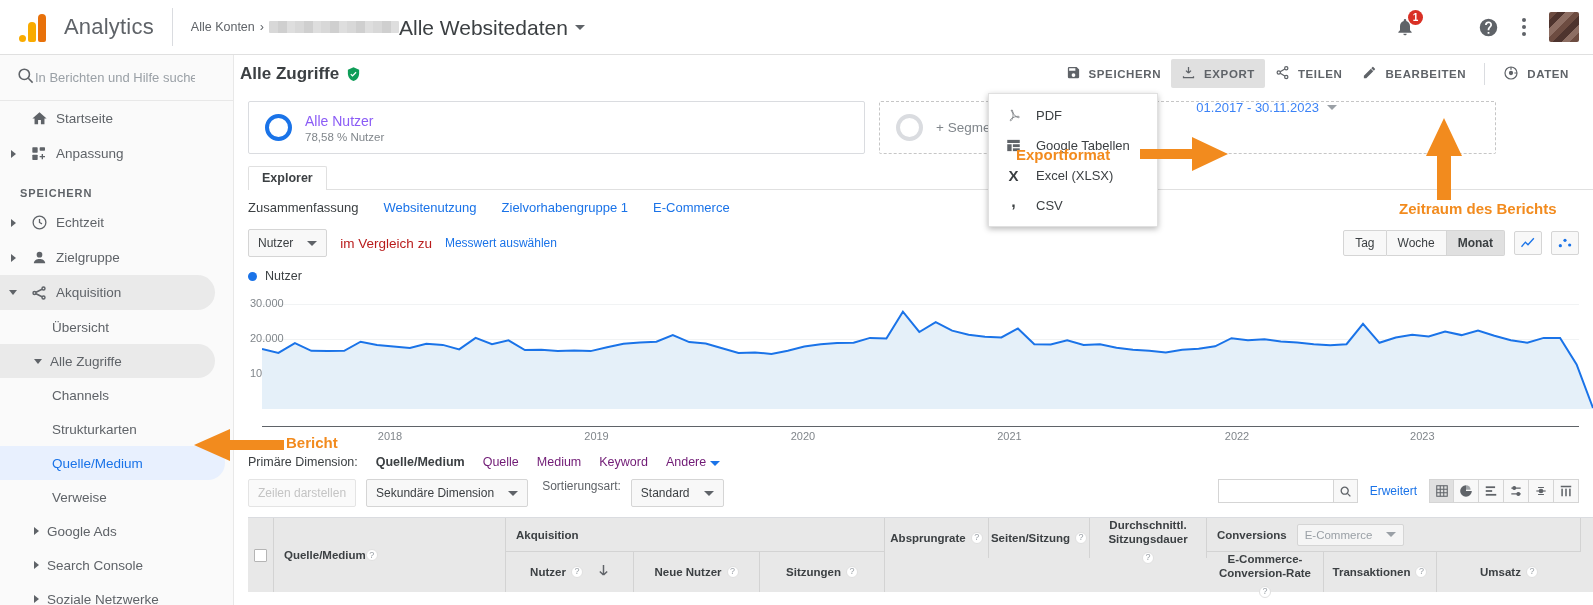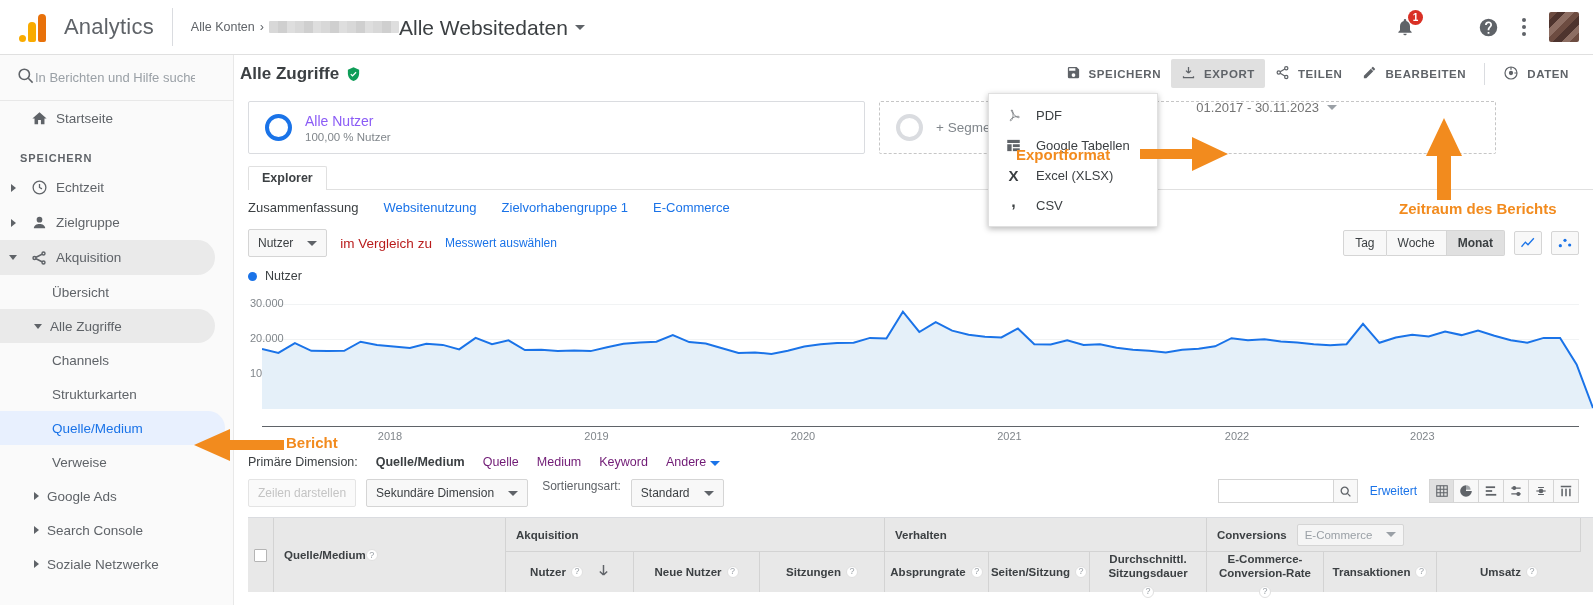--- a/index.html
+++ b/index.html
@@ -73,21 +73,21 @@
   .act.active { background: #e0e0e0; border-radius: 2px; }
   .sep { width: 1px; height: 22px; background: #dadce0; margin: 0 8px; }
 
   
   .export-menu { position: absolute; top: 93px; left: 988px; width: 170px; background: #fff;
     box-shadow: 0 2px 6px rgba(0,0,0,.28); border: 1px solid #e0e0e0; padding: 6px 0; z-index: 40; }
   .menu-item { height: 30px; display: flex; align-items: center; gap: 14px; padding: 0 14px 0 16px; font-size: 13px; color: #3c4043; cursor: pointer; }
   .mi-ico { width: 17px; display: flex; align-items: center; justify-content: center; color: #5f6368; }
 
   
-  .daterange { position: absolute; top: 100px; right: 16px; font-size: 13px; color: #737373;
+  .daterange { position: absolute; top: 100px; right: 16px; font-size: 13px; color: #3b82f6;
     display: flex; align-items: center; gap: 8px; z-index: 10; }
   .daterange .dr-text { white-space: nowrap; }
 
   
   .segbar { display: flex; gap: 14px; padding: 9px 14px 0 14px; }
   .seg { height: 53px; border: 1px solid #dadce0; border-radius: 2px; display: flex; align-items: center; gap: 13px; padding: 0 16px; background:#fff; }
   .seg.primary { width: 617px; }
   .seg.add { width: 617px; border: 1px dashed #c6c6c6; color: #80868b; cursor: pointer; }
   .ring { width: 27px; height: 27px; border-radius: 50%; border: 4px solid #1a73e8; }
   .ring.gray { border-color: #dadce0; }
@@ -230,20 +230,34 @@
     <div class="nav-item lvl0">
       <span class="exp"></span>
       <span class="ico">
         <svg width="17" height="17" viewBox="0 0 24 24" fill="#5f6368">
             <path d="M10 20v-6h4v6h5v-8h3L12 3 2 12h3v8z"></path>
           </svg>
       </span>
       <span>Startseite</span>
     </div>
 
+    <div class="nav-item lvl0">
+      <span class="exp">
+        <span style="width:0;height:0;border-top:4px solid transparent;border-bottom:4px solid transparent;border-left:5px solid #5f6368;display:block;"></span>
+      </span>
+      <span class="ico">
+        <svg width="16" height="16" viewBox="0 0 24 24" fill="#5f6368">
+            <rect x="2" y="2" width="8" height="8" rx="1"></rect>
+            <rect x="13" y="2" width="8" height="5" rx="1"></rect>
+            <rect x="2" y="13" width="8" height="8" rx="1"></rect>
+            <path d="M18 12h-2v3h-3v2h3v3h2v-3h3v-2h-3z"></path>
+          </svg>
+      </span>
+      <span>Anpassung</span>
+    </div>
 
     <div class="sect-label">SPEICHERN</div>
 
     <div class="nav-item lvl0">
       <span class="exp">
         <span style="width:0;height:0;border-top:4px solid transparent;border-bottom:4px solid transparent;border-left:5px solid #5f6368;display:block;"></span>
       </span>
       <span class="ico">
         <svg width="17" height="17" viewBox="0 0 24 24" fill="none" stroke="#5f6368" stroke-width="1.8">
             <circle cx="12" cy="12" r="9"></circle>
@@ -379,21 +393,21 @@
           <span>DATEN</span>
         </div>
       </div>
     </div>
 
     <div class="segbar">
       <div class="seg primary">
         <span class="ring"></span>
         <span>
           <div class="seg-t1">Alle Nutzer</div>
-          <div class="seg-t2">100,00 % Nutzer</div>
+          <div class="seg-t2">78,58 % Nutzer</div>
         </span>
       </div>
       <div class="seg add">
         <span class="ring gray"></span>
         <span class="seg-add-label">+ Segment hinzufügen</span>
       </div>
     </div>
 
     <div class="tabrow">
       <div class="tab">Explorer</div>
@@ -573,23 +587,20 @@
               <span class="qm">?</span>
             </div>
             <div class="sh" style="width:125px;">
               <span>Sitzungen</span>
               <span class="qm">?</span>
             </div>
           </div>
         </div>
 
         <div style="width:322px;">
-          <div class="grp tcell" style="border-bottom:1px solid #d3d3d3;">
-            <span>Verhalten</span>
-          </div>
           <div class="subhdr">
             <div class="sh" style="width:104px;">
               <span>Absprungrate</span>
               <span class="qm">?</span>
             </div>
             <div class="sh" style="width:101px;">
               <span>Seiten/Sitzung</span>
               <span class="qm">?</span>
             </div>
             <div class="sh" style="width:117px;flex-wrap:wrap;">

